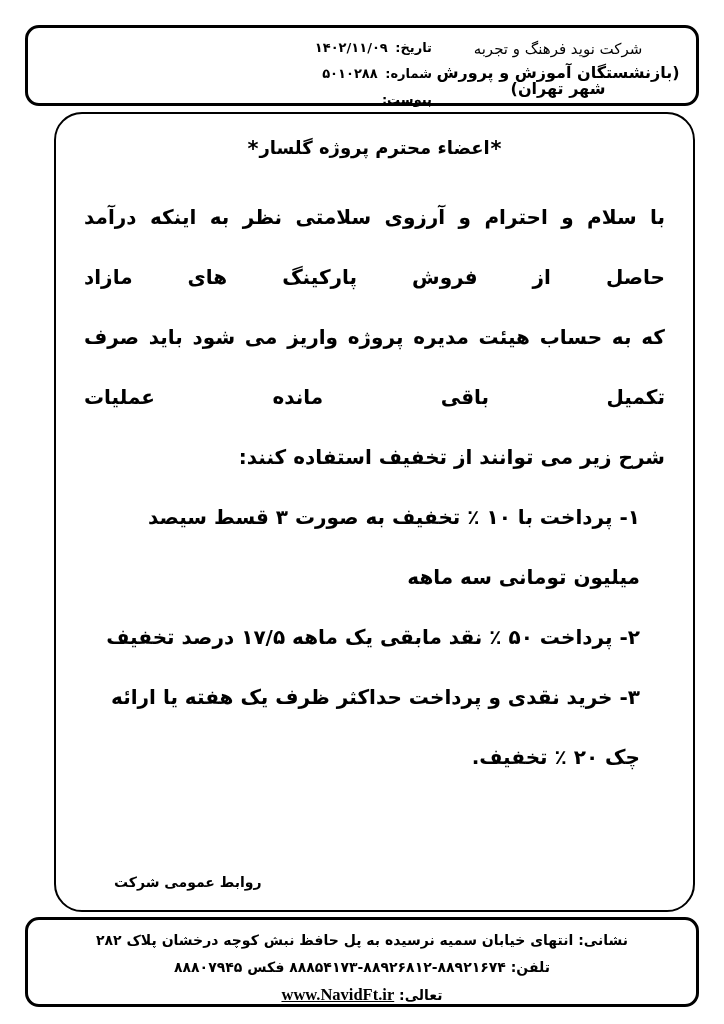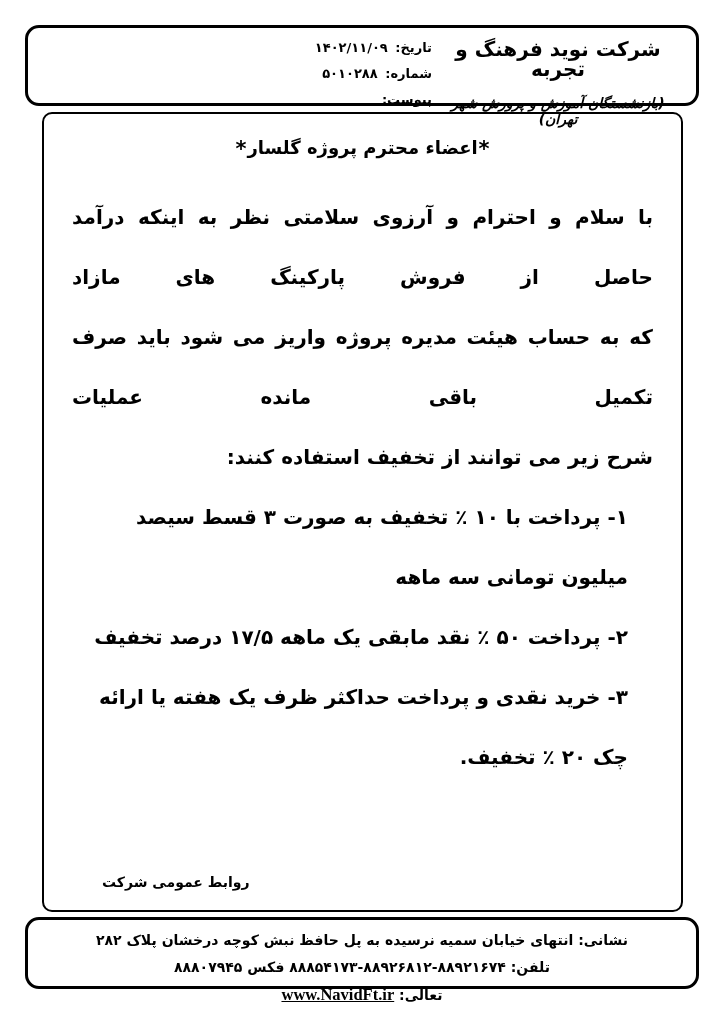--- a/index.html
+++ b/index.html
@@ -33,30 +33,29 @@
     display: flex;
     align-items: flex-start;
     padding: 6px 12px 4px 12px;
   }
   .company {
     width: 252px;
     text-align: center;
     padding-top: 5px;
   }
   .company-name {
-    font-weight: bold;
-    font-size: 20px;
+    font-weight: normal;
+    font-size: 15px;
     line-height: 20px;
   }
   .company-sub {
     font-weight: bold;
-    font-size: 14px;
+    font-size: 16px;
     line-height: 16px;
-    margin-top: 16px;
-    font-style: italic;
+    margin-top: 6px;
   }
   .bismillah {
     flex: 1;
     text-align: center;
     font-weight: bold;
     font-size: 20px;
     padding-top: 9px;
   }
   .meta {
     width: 160px;
@@ -70,25 +69,25 @@
     white-space: nowrap;
   }
   .meta-line .value {
     margin-right: 3px;
   }
 
   
   .body-box {
     position: absolute;
     top: 112px;
-    left: 42px;
+    left: 54px;
     width: 641px;
     height: 800px;
     border: 2.5px solid #000;
-    border-radius: 10px;
+    border-radius: 28px;
     box-sizing: border-box;
     padding: 16px 28px 0 28px;
   }
   .doc-title {
     text-align: center;
     font-weight: bold;
     font-size: 18px;
     height: 34px;
     line-height: 34px;
   }
@@ -123,21 +122,21 @@
     text-align: left;
     padding-left: 30px;
   }
 
   
   .footer-box {
     position: absolute;
     top: 917px;
     left: 25px;
     width: 674px;
-    height: 72px;
+    height: 90px;
     border: 3px solid #000;
     border-radius: 14px;
     box-sizing: border-box;
     text-align: center;
     padding-top: 7px;
   }
   .footer-line {
     font-weight: bold;
     font-size: 14px;
     line-height: 27px;

